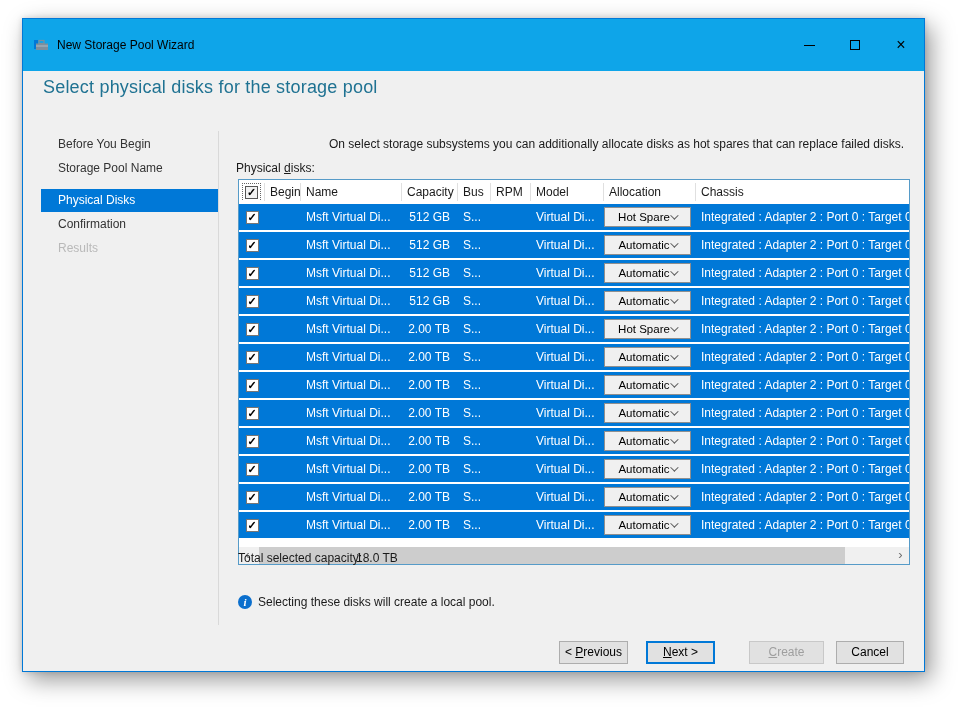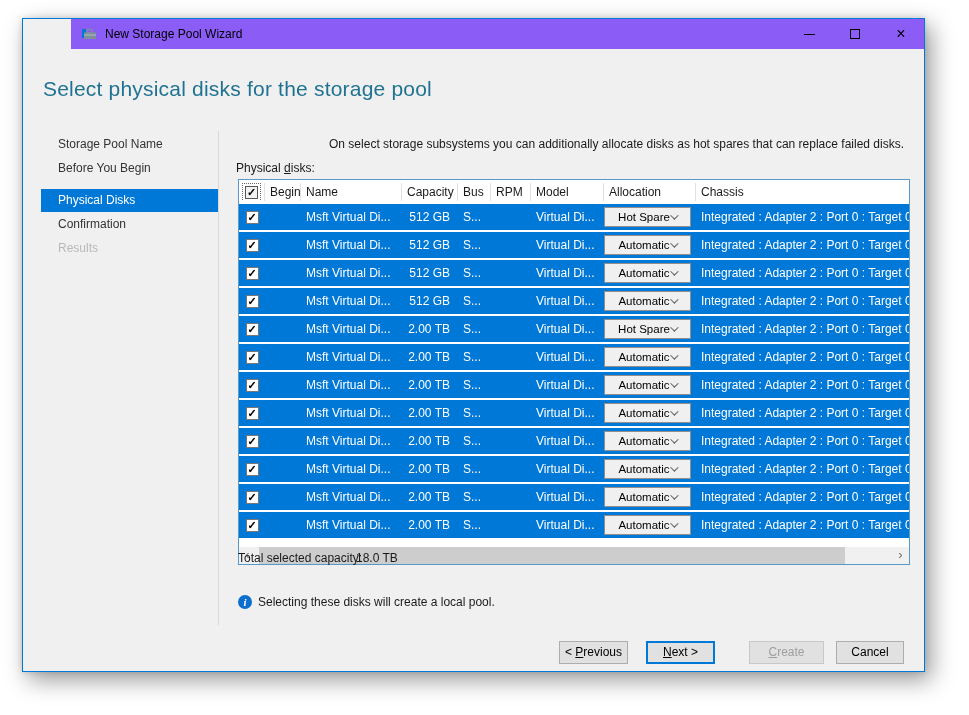--- a/index.html
+++ b/index.html
@@ -6,31 +6,31 @@
   html,body { width: 969px; height: 715px; font-family: "Liberation Sans", sans-serif; background:#fff; }
   #canvas { position: relative; width: 969px; height: 715px; background: #fff; overflow: hidden; }
 
   .window {
     position: absolute; left: 22px; top: 18px; width: 903px; height: 654px;
     background: #f0f0f0; border: 1px solid var(--accent, #0078d7);
     box-shadow: 6px 8px 22px rgba(0,0,0,.40), 0 0 6px rgba(0,0,0,.15);
   }
 
   
-  .titlebar { position:absolute; left:0; top:0; right:0; height:30px; background:#8b5cf6; display:flex; align-items:center;margin-left:48px; }
+  .titlebar { position:absolute; left:0; top:0; right:0; height:52px; background:#0ea5e9; display:flex; align-items:center; }
   .titlebar .app-icon { margin-left:10px; width:16px; height:16px; flex:0 0 auto; }
   .titlebar .title-text { margin-left:8px; font-size:12px; color:#000; }
   .titlebar .spacer { flex:1; }
   .cap-btn { width:46px; height:32px; display:flex; align-items:center; justify-content:center; color:#000; }
   .glyph-min { width:11px; height:1px; background:#000; display:block; }
   .glyph-max { width:10px; height:10px; border:1px solid #000; display:block; }
   .glyph-close { font-size:16px; line-height:16px; font-weight:400; }
 
   
-  .page-heading { position:absolute; left:20px; top:58px; font-size:21px; color: var(--heading, #1f7292); letter-spacing:.2px; }
+  .page-heading { position:absolute; left:20px; top:58px; font-size:18px; color: var(--heading, #1f7292); letter-spacing:.2px; }
 
   
   .sidebar { position:absolute; left:18px; top:114px; width:177px; }
   .side-item { height:23px; line-height:23px; padding-left:17px; font-size:12px; color:#333; margin-bottom:1px; cursor:default; }
   .side-item.selected { background: var(--accent,#0078d7); color:#fff;margin-top:9px; }
   .side-item.disabled { color:#b9b9b9; }
   .v-divider { position:absolute; left:195px; top:112px; width:1px; height:494px; background:#d9d9d9; }
 
   
   .desc { position:absolute; left:213px; top:118px; width:668px; font-size:12px; color:#1a1a1a;text-align:right; }
@@ -102,22 +102,22 @@
           <span class="glyph-max"></span>
         </div>
       <div class="cap-btn">
           <span class="glyph-close">×</span>
         </div>
     </div>
 
     <div class="page-heading">Select physical disks for the storage pool</div>
 
     <div class="sidebar">
+        <div class="side-item">Before You Begin</div>
         <div class="side-item">Storage Pool Name</div>
-        <div class="side-item">Before You Begin</div>
         <div class="side-item selected">Physical Disks</div>
         <div class="side-item">Confirmation</div>
         <div class="side-item disabled">Results</div>
       </div>
     <div class="v-divider"></div>
 
     <div class="desc">On select storage subsystems you can additionally allocate disks as hot spares that can replace failed disks.</div>
 
     <div class="disks-label">
       <span>Physical </span><span class="accel">d</span><span>isks:</span>

